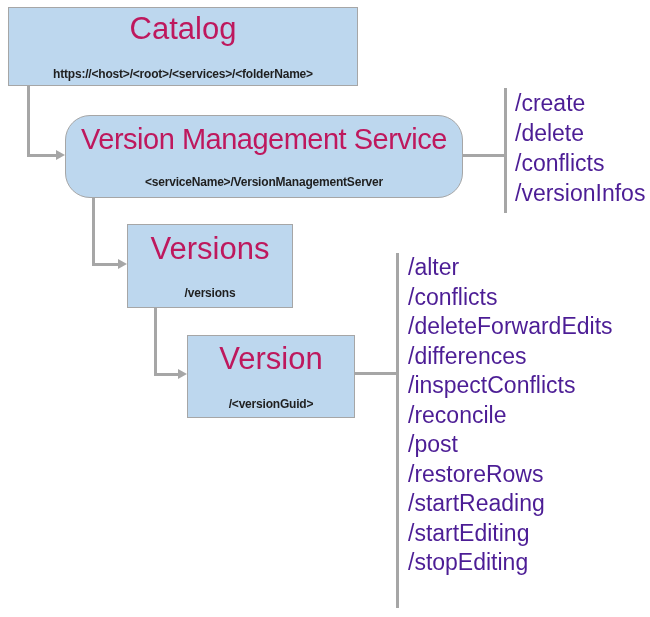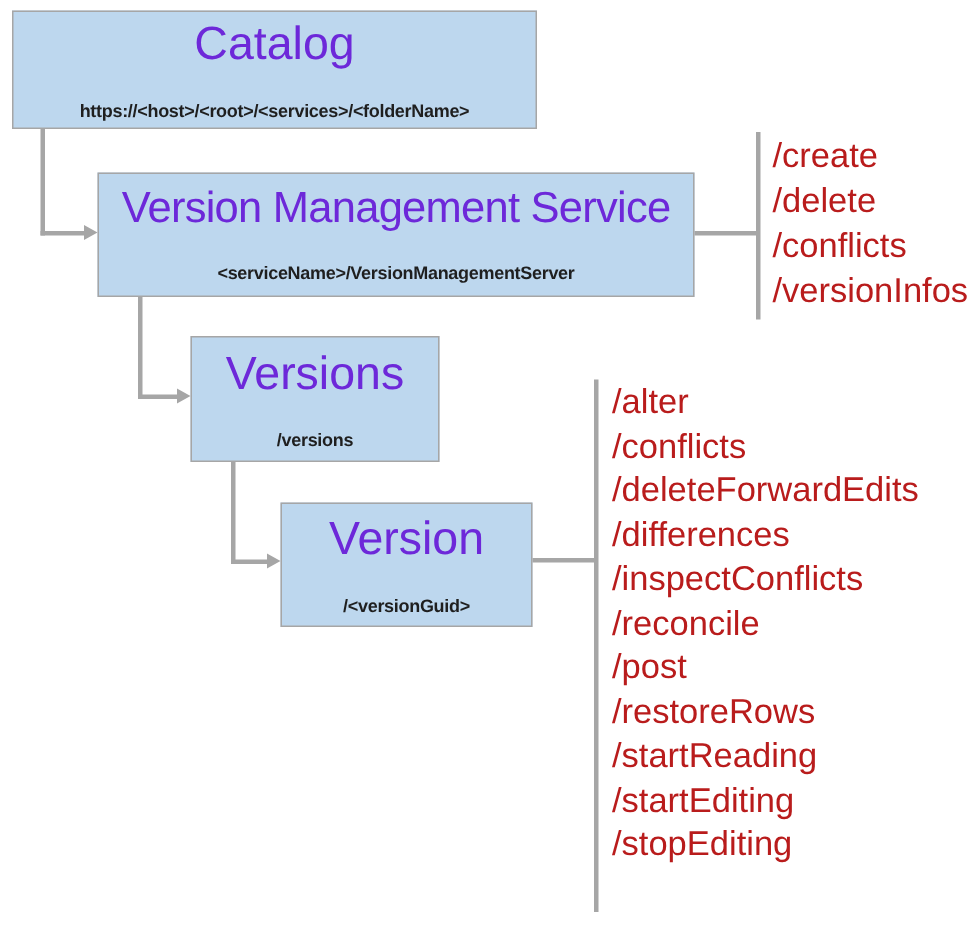--- a/index.html
+++ b/index.html
@@ -16,21 +16,21 @@
     background: #BDD7EE;
     border: 1px solid #A6A6A6;
     box-sizing: border-box;
     display: flex;
     flex-direction: column;
     align-items: center;
     justify-content: center;
     text-align: center;
   }
   .node-title {
-    color: #6d28d9;
+    color: #be185d;
     font-size: 31px;
     line-height: 1.1;
     white-space: nowrap;
   }
   .node-title.condensed { font-size: 29px; letter-spacing: -0.5px; }
   .node-sub {
     color: #1F1F1F;
     font-size: 12px;
     font-weight: 600;
     letter-spacing: -0.2px;
@@ -43,39 +43,39 @@
   }
   .arrowhead {
     position: absolute;
     width: 0; height: 0;
     border-top: 5.5px solid transparent;
     border-bottom: 5.5px solid transparent;
     border-left: 9px solid #A6A6A6;
   }
   .ops {
     position: absolute;
-    color: #b91c1c;
+    color: #4c1d95;
     font-size: 23px;
     white-space: nowrap;
   }
   .ops .op { display: block; }
   .ops-service .op { height: 30px; line-height: 30px; }
   .ops-version .op { height: 29.5px; line-height: 29.5px; }
 </style>
 </head>
 <body>
 
 <div class="stage">
 
   <div class="node" style="left:8px; top:7px; width:350px; height:79px;">
     <div class="node-title">Catalog</div>
     <div class="node-sub">https://&lt;host&gt;/&lt;root&gt;/&lt;services&gt;/&lt;folderName&gt;</div>
   </div>
 
-  <div class="node" style="left:65px; top:115px; width:398px; height:83px;">
+  <div class="node" style="left:65px; top:115px; width:398px; height:83px;border-radius:25px;">
     <div class="node-title condensed">Version Management Service</div>
     <div class="node-sub">&lt;serviceName&gt;/VersionManagementServer</div>
   </div>
 
   <div class="node" style="left:127px; top:224px; width:166px; height:84px;">
     <div class="node-title">Versions</div>
     <div class="node-sub">/versions</div>
   </div>
 
   <div class="node" style="left:187px; top:335px; width:168px; height:83px;text-align:center;">

